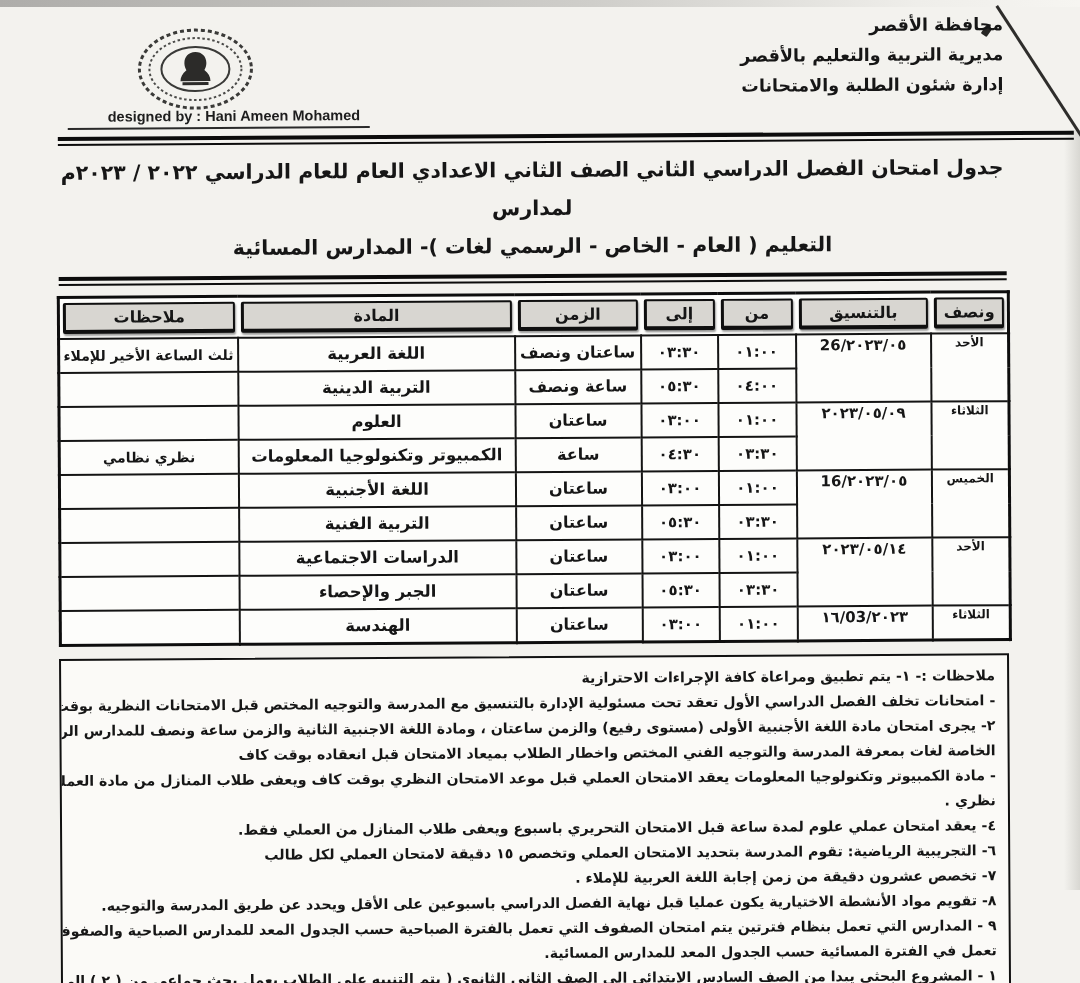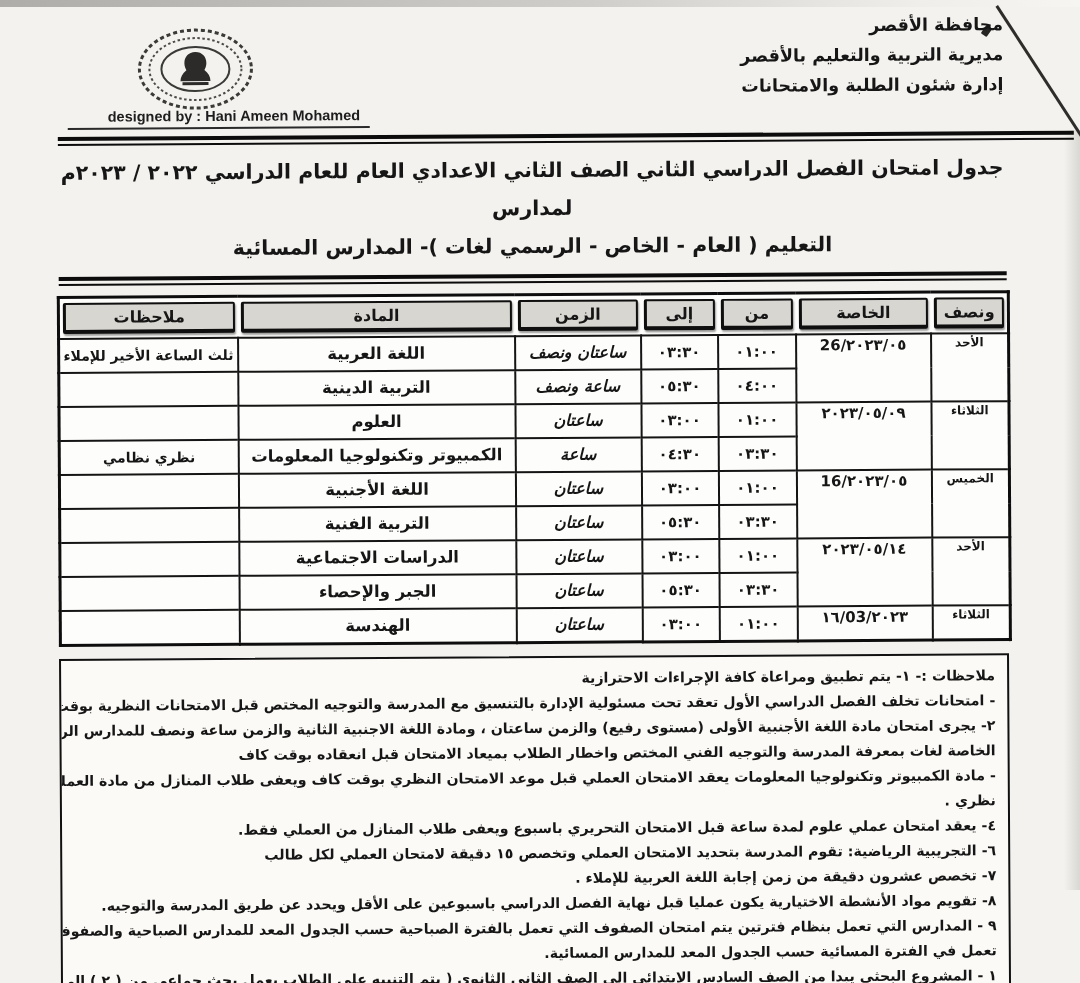--- a/index.html
+++ b/index.html
@@ -42,21 +42,21 @@
     margin:10px 0 0 58px;width:950px;border:3px solid #0d0d0d;background:#fdfdfb;}
   table.exam th{border:none;padding:4px 3px;background:#fdfdfb;}
   .hbtn{background:#d8d6d1;border:2px solid #0f0f0f;border-bottom-width:4px;border-right-width:2px;
     border-left-width:3px;border-radius:2px;font-weight:bold;font-size:16px;
     padding:3px 2px;text-align:center;box-shadow:1px 2px 2px rgba(0,0,0,.4);}
   table.exam td{border:2px solid #141414;font-weight:bold;text-align:center;
     padding:1px 2px;height:30px;overflow:hidden;}
   td.c-day{font-size:12px;vertical-align:top;padding-top:5px;}
   td.c-date{font-size:15px;vertical-align:top;padding-top:7px;letter-spacing:.5px;}
   td.c-time{font-size:15px;letter-spacing:.5px;margin-top:24px;}
-  td.c-dur{font-size:16px;font-style:italic;}
+  td.c-dur{font-size:16px;}
   td.c-subj{font-size:16.5px;}
   td.c-note{font-size:14px;}
 
   
   .notes{direction:rtl;box-sizing:border-box;margin:12px 0 0 58px;width:950px;height:392px;
     border:2px solid #111;background:#fbfaf7;padding:8px 12px 6px;overflow:hidden;}
   .notes p{margin:0;font-weight:bold;font-size:14.2px;line-height:25px;
     white-space:nowrap;text-align:right;}
   .notes p:last-child{padding-left:170px;text-align:left;direction:rtl;}
 </style>
@@ -106,21 +106,21 @@
         <col style="width:126px">
         <col style="width:277px">
         <col style="width:179px">
     </colgroup>
     <thead>
         <tr>
           <th>
             <div class="hbtn">ونصف</div>
           </th>
           <th>
-            <div class="hbtn">الخاصة</div>
+            <div class="hbtn">بالتنسيق</div>
           </th>
           <th>
             <div class="hbtn">من</div>
           </th>
           <th>
             <div class="hbtn">إلى</div>
           </th>
           <th>
             <div class="hbtn">الزمن</div>
           </th>

